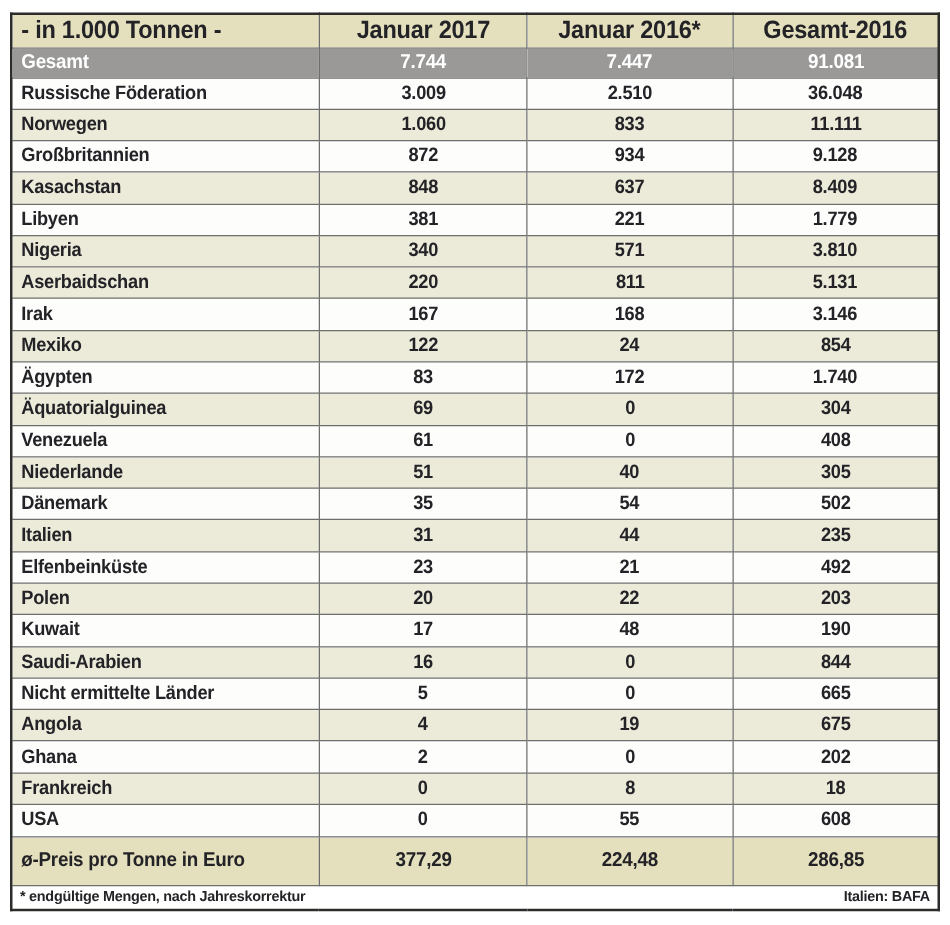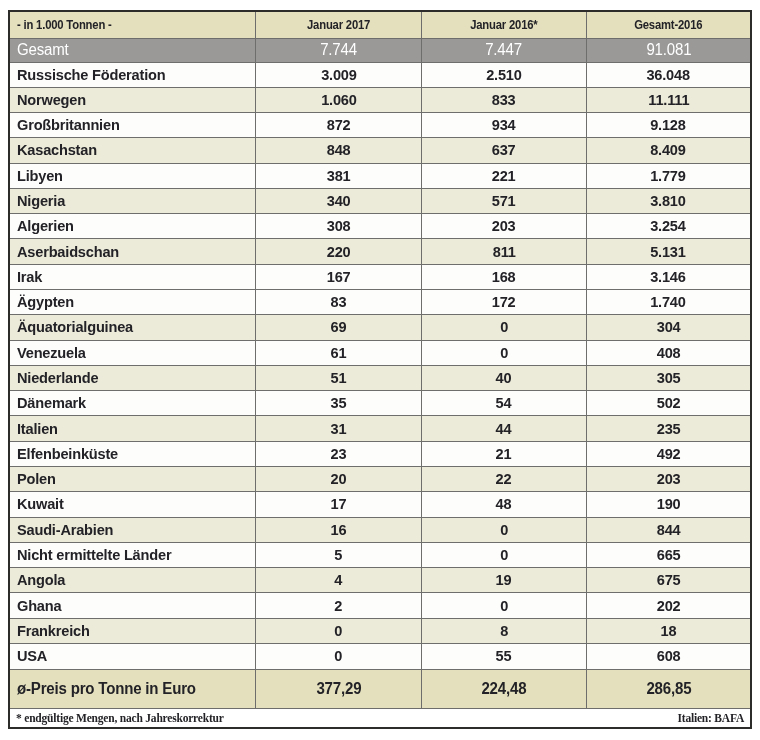--- a/index.html
+++ b/index.html
@@ -16,31 +16,31 @@
   }
   th, td {
     border:1.5px solid #6e6e6c; padding:0;
     color:#232327; overflow:hidden; white-space:nowrap;
     letter-spacing:-0.2px;
   }
   .cond { display:inline-block; transform:scaleX(0.94); }
   .cl { transform-origin:0 50%; }
   .cc { transform-origin:50% 50%; }
   tr.header-row { height:27px; }
-  tr.header-row th { background:#e4e0bd; font-size:12px; font-weight:700; }
+  tr.header-row th { background:#e4e0bd; font-size:20px; font-weight:700; }
   th.label-col, td.label-cell { text-align:left; padding-left:7px; }
   td.num, th.num-col { text-align:center; }
   tr.total-row { height:24px; }
-  tr.total-row td { background:#9a9998; color:#ffffff; font-size:16px; font-weight:400; }
+  tr.total-row td { background:#9a9998; color:#ffffff; font-size:16px; font-weight:700; }
   tr.country-row td { background:#fdfdfc; font-size:15.5px; font-weight:700; }
   tr.country-row.alt td { background:#ecead9;margin-top:44px; }
   tr.price-row { height:39px; }
   tr.price-row td { background:#e4e0bd; font-size:16px; font-weight:700; }
   tr.footer-row { height:20px; }
-  tr.footer-row td { background:#ffffff;font-family:Liberation Serif, serif; }
+  tr.footer-row td { background:#ffffff; }
   .footer-flex {
     display:flex; justify-content:space-between; align-items:center;
     padding:0 6px; font-size:11.5px; font-weight:700; color:#232327;
   }
 </style>
 </head>
 <body>
 
 <div class="page">
   <div class="table-wrap">
@@ -160,34 +160,20 @@
             <td class="num">
               <span class="cond cc">340</span>
             </td>
             <td class="num">
               <span class="cond cc">571</span>
             </td>
             <td class="num">
               <span class="cond cc">3.810</span>
             </td>
           </tr>
-          <tr class="country-row">
-            <td class="label-cell">
-              <span class="cond cl">Algerien</span>
-            </td>
-            <td class="num">
-              <span class="cond cc">308</span>
-            </td>
-            <td class="num">
-              <span class="cond cc">203</span>
-            </td>
-            <td class="num">
-              <span class="cond cc">3.254</span>
-            </td>
-          </tr>
           <tr class="country-row alt">
             <td class="label-cell">
               <span class="cond cl">Aserbaidschan</span>
             </td>
             <td class="num">
               <span class="cond cc">220</span>
             </td>
             <td class="num">
               <span class="cond cc">811</span>
             </td>
@@ -200,20 +186,34 @@
               <span class="cond cl">Irak</span>
             </td>
             <td class="num">
               <span class="cond cc">167</span>
             </td>
             <td class="num">
               <span class="cond cc">168</span>
             </td>
             <td class="num">
               <span class="cond cc">3.146</span>
+            </td>
+          </tr>
+          <tr class="country-row alt">
+            <td class="label-cell">
+              <span class="cond cl">Mexiko</span>
+            </td>
+            <td class="num">
+              <span class="cond cc">122</span>
+            </td>
+            <td class="num">
+              <span class="cond cc">24</span>
+            </td>
+            <td class="num">
+              <span class="cond cc">854</span>
             </td>
           </tr>
           <tr class="country-row">
             <td class="label-cell">
               <span class="cond cl">Ägypten</span>
             </td>
             <td class="num">
               <span class="cond cc">83</span>
             </td>
             <td class="num">

